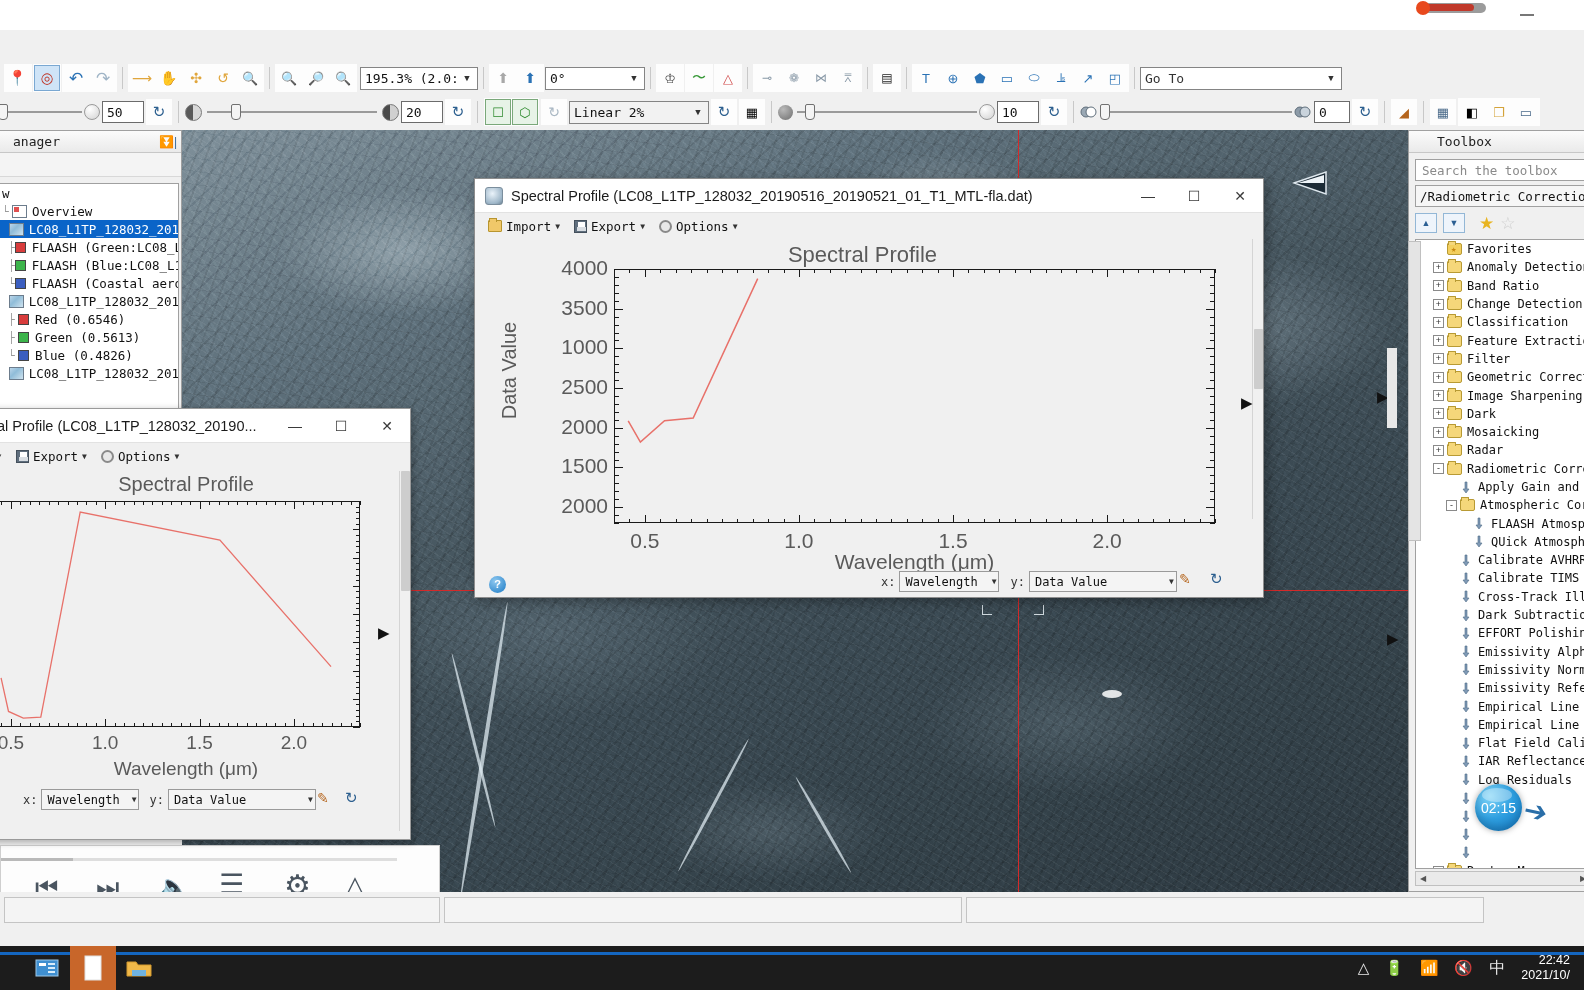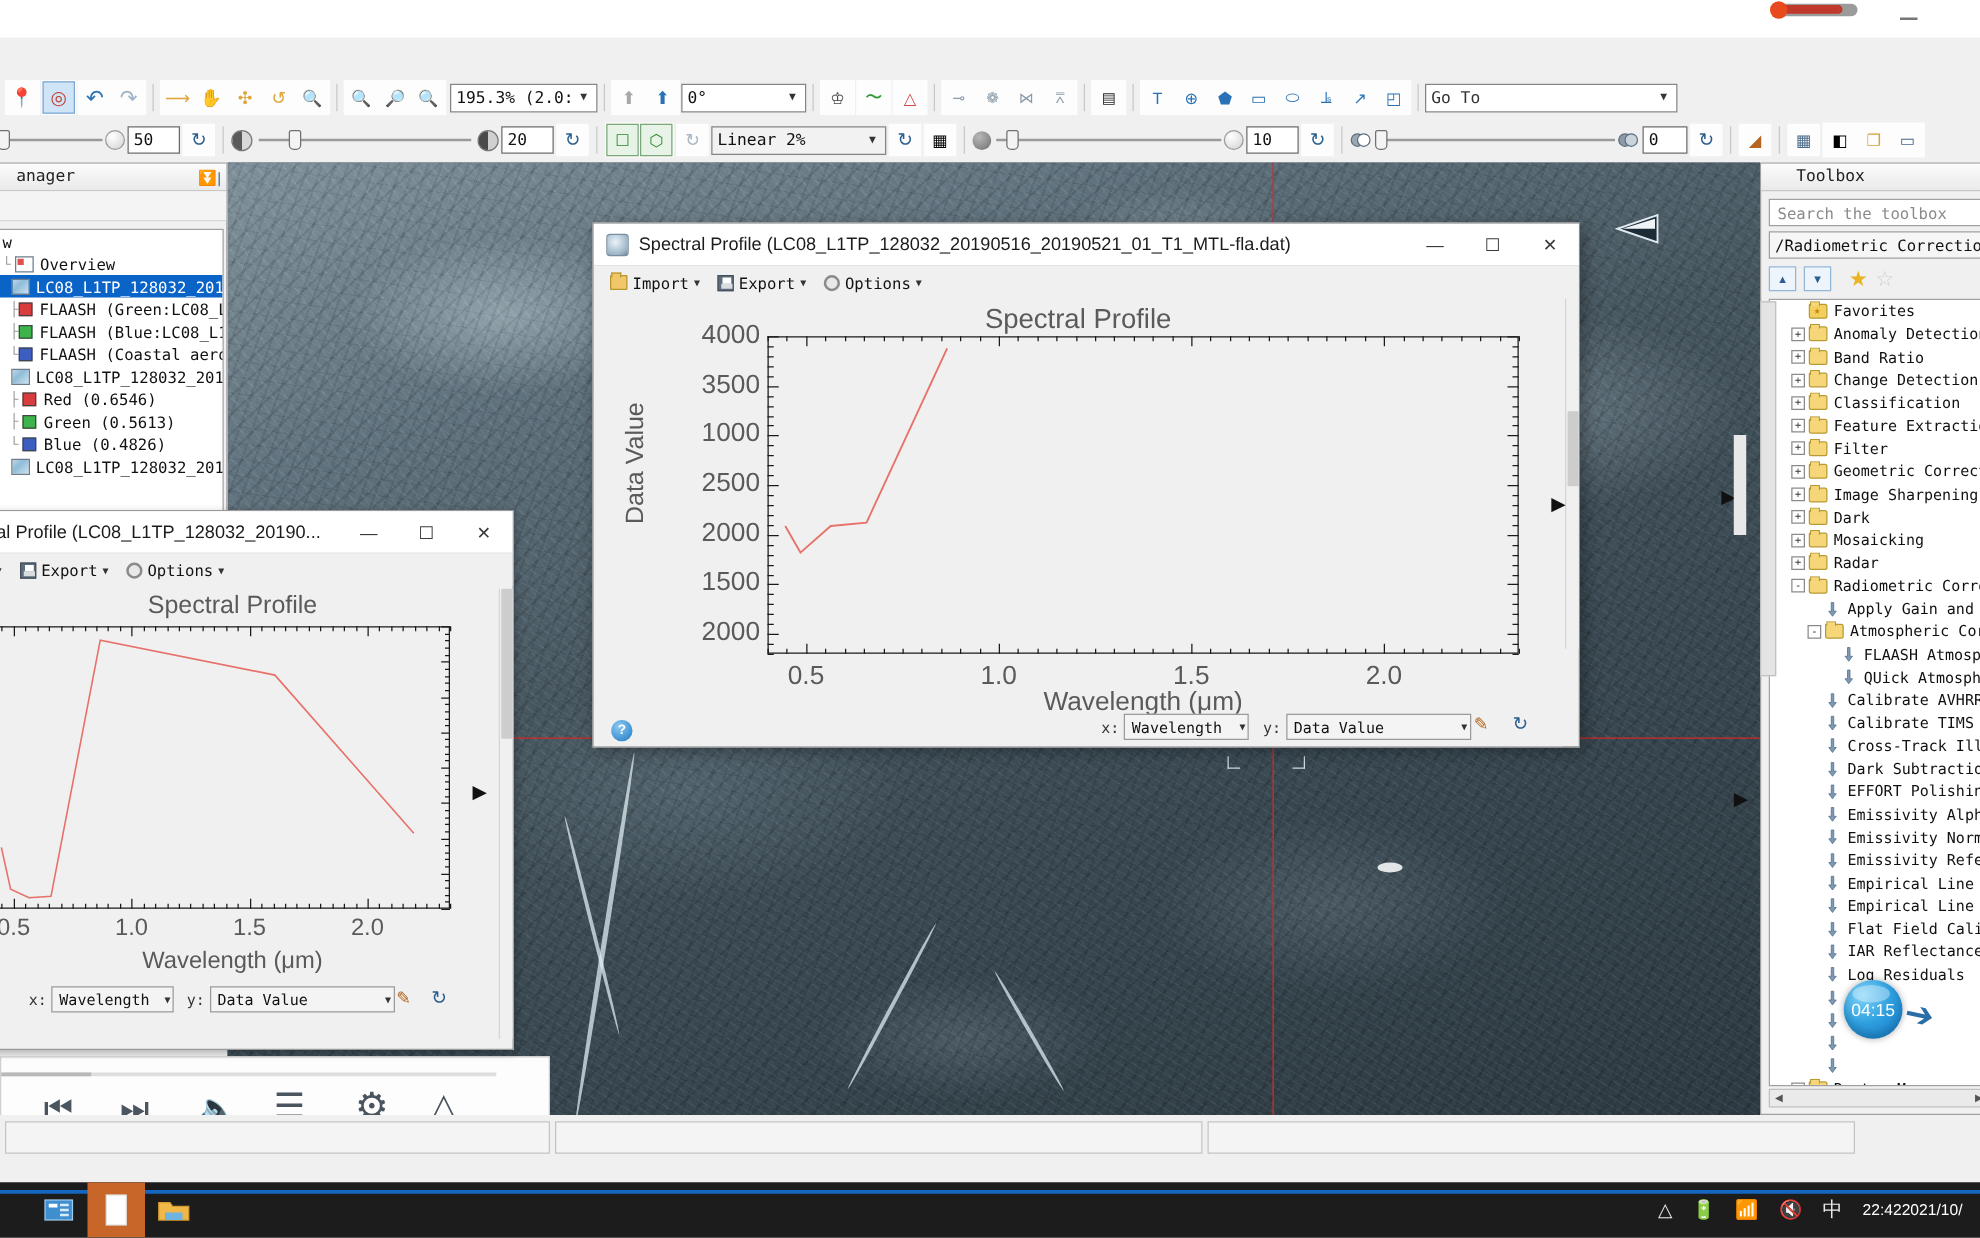--- a/index.html
+++ b/index.html
@@ -413,21 +413,21 @@
     width:46px; height:44px; display:flex; align-items:center; justify-content:center;
     position:relative;
   }
   .tb-app.active { background:#c8662a; }
   .tray {
     position:absolute; right:0; top:0; height:44px; display:flex; align-items:center;
     gap:16px; padding-right:8px; color:#fff; font-size:13px;
   }
   .tray-ico{ font-size:15px; color:#e8e8e8; }
   #clock {
-    display:flex; flex-direction:row; align-items:flex-end;
+    display:flex; flex-direction:column; align-items:flex-end;
     font-size:12.5px; color:#fff; line-height:15px; padding-right:6px;
     font-family:"Liberation Sans", sans-serif;
   }
 </style>
 </head>
 <body>
 
 <div id="envi-window">
 
   <div id="rec-strip">
@@ -995,21 +995,21 @@
       </div>
     <div id="tbx-scroll-v"></div>
     <div id="tbx-scroll-h">
       <span class="sb-arrow">◀</span>
       <span class="sb-arrow">▶</span>
     </div>
   </div>
 
   <div id="rec-bubble">
     <div id="rec-bubble-gloss"></div>
-    <span style="position:relative;z-index:2;">04:15</span>
+    <span style="position:relative;z-index:2;">02:15</span>
   </div>
   <div id="rec-cursor">➔</div>
 
   <div id="media-bar">
     <div id="media-seek">
       <div id="media-seek-fill"></div>
     </div>
     <div class="media-btn" style="left:34px;top:26px;">⏮</div>
     <div class="media-btn" style="left:95px;top:26px;">⏭</div>
     <div class="media-btn" style="left:157px;top:26px;">🔈</div>

